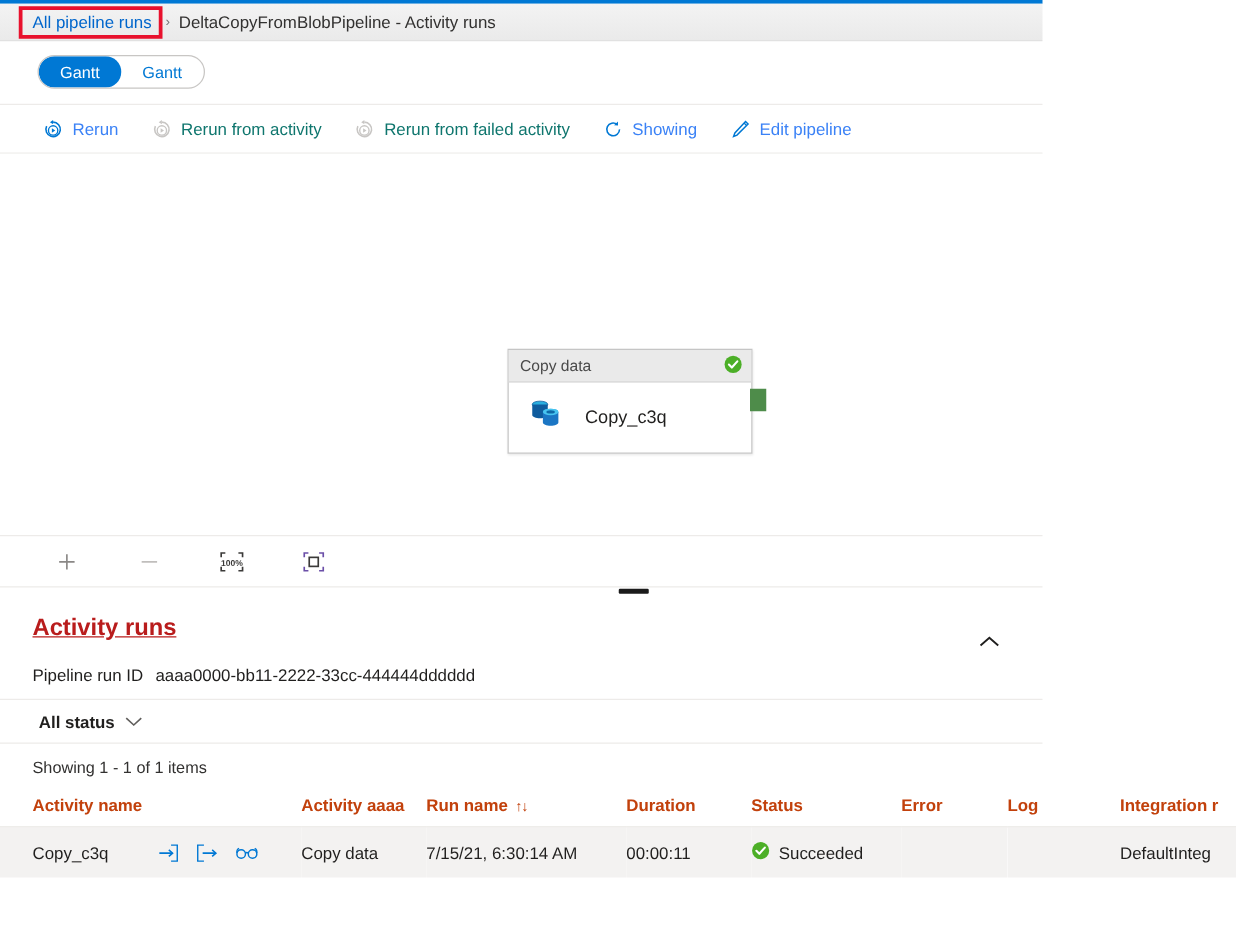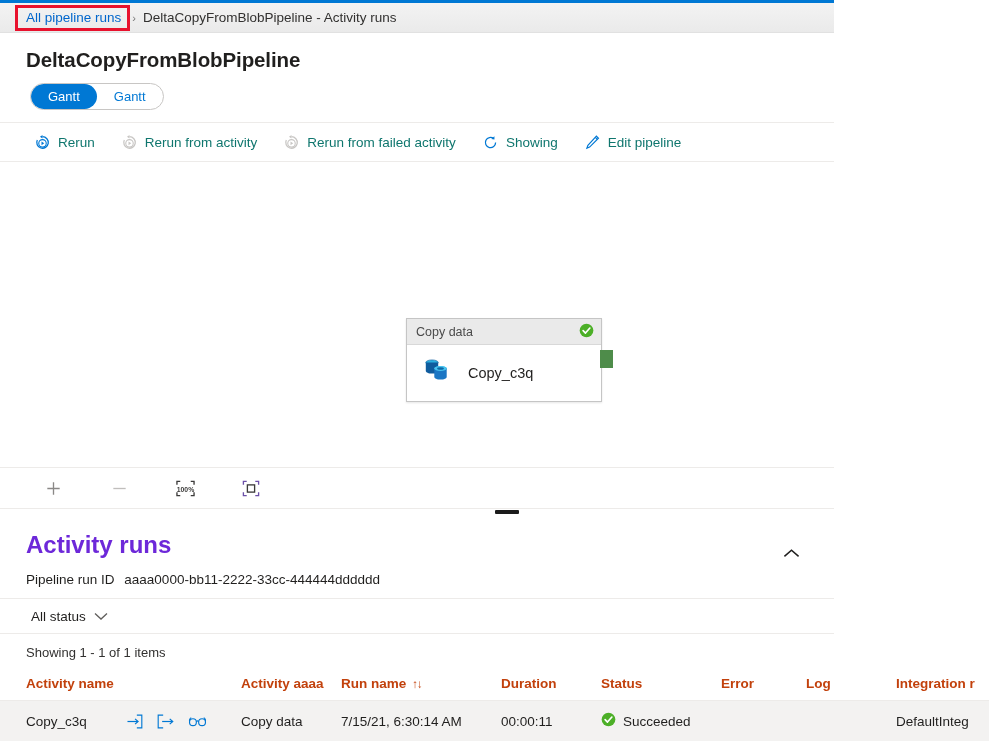--- a/index.html
+++ b/index.html
@@ -77,21 +77,21 @@
     height: 38px;
     border-top: 1px solid #edebe9;
     border-bottom: 1px solid #edebe9;
     display: flex; align-items: center;
     padding-left: 34px;
     gap: 26px;
   }
   .cmd {
     display: flex; align-items: center; gap: 7px;
     font-size: 13.5px;
-    color: #0f766e;
+    color: #3b82f6;
     cursor: pointer;
     height: 100%;
   }
   .cmd.disabled { color: #0f766e; cursor: default; }
   .cmd svg { display:block; }
 
   
   .canvas {
     position: relative;
     height: 305px;
@@ -157,37 +157,38 @@
     cursor: ns-resize;
   }
 
   
   .panel { background: #fff; }
   .panel-head {
     display: flex; align-items: flex-start;
     justify-content: space-between;
     padding: 12px 22px 0 26px;
   }
-  .panel-title { font-size: 24px; font-weight: 600; color: #6d28d9; }
+  .panel-title { font-size: 19px; font-weight: 600; color: #b91c1c; text-decoration: underline; }
   .collapse-btn { cursor: pointer; padding: 14px 12px 0 0; }
   .run-id {
     padding: 9px 0 0 26px;
     font-size: 13.5px;
     color: #201f1e;
   }
   .run-id .rid-label { color: #201f1e; }
   .run-id .rid-value { margin-left: 6px; }
 
   .status-filter-row {
     margin-top: 11px;
     border-top: 1px solid #edebe9;
     border-bottom: 1px solid #edebe9;
     height: 34px;
     display: flex; align-items: center;
     padding-left: 31px;
+    font-weight: bold;
   }
   .status-filter {
     display: flex; align-items: center; gap: 8px;
     font-size: 13.5px; color: #201f1e;
     cursor: pointer;
   }
   .showing {
     padding: 11px 0 0 26px;
     font-size: 13px;
     color: #323130;
@@ -234,21 +235,20 @@
 
   <div class="top-rule"></div>
 
   <div class="breadcrumb-bar">
     <span class="crumb-link">All pipeline runs</span>
     <span class="crumb-sep">›</span>
     <span class="crumb-current">DeltaCopyFromBlobPipeline - Activity runs</span>
     <div class="crumb-highlight"></div>
   </div>
 
-  <div class="page-title">DeltaCopyFromBlobPipeline</div>
 
   <div class="pill-wrap">
     <div class="pill">
       <div class="pill-btn active">Gantt</div>
       <div class="pill-btn">Gantt</div>
     </div>
   </div>
 
   <div class="cmdbar">
 

